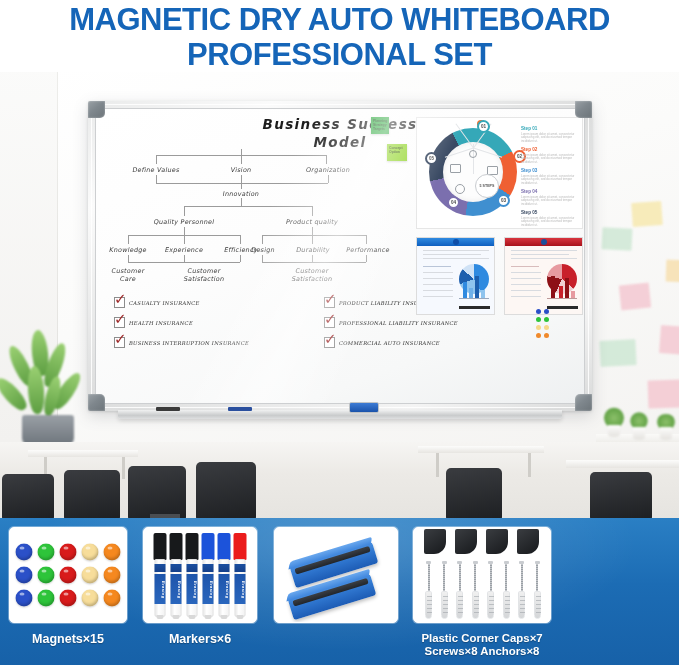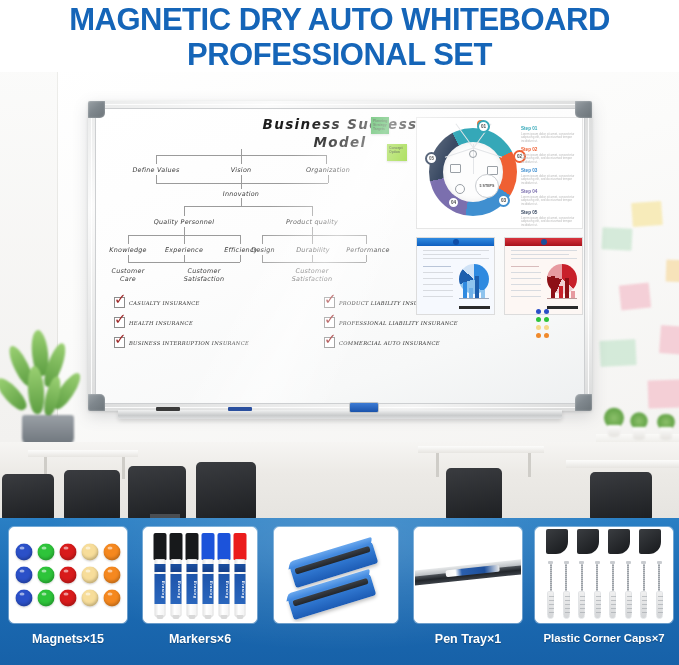--- a/index.html
+++ b/index.html
@@ -775,31 +775,20 @@
             <div class="eraser-top"></div>
             <div class="eraser-felt"></div>
           </div>
           <div class="eraser" style="left:14px;top:58px;transform:rotate(-17deg);">
             <div class="eraser-top"></div>
             <div class="eraser-felt"></div>
           </div>
         </div>
       </div>
 
-      <div class="card" style="width:122px;">
-        <div class="card-frame" style="width:108px;height:96px;">
-          <div class="card-dash"></div>
-          <div class="tray-prod">
-            <div class="tray-body"></div>
-            <div class="tray-lip"></div>
-            <div class="tray-pen"></div>
-          </div>
-        </div>
-        <div class="card-label">Pen Tray×1</div>
-      </div>
 
       <div class="card" style="width:150px;">
         <div class="card-frame" style="width:138px;height:96px;">
           <div class="card-dash"></div>
           <div class="hw-wrap" id="hw-wrap">
               <div class="cap-piece" style="left: 6px;"></div>
               <div class="cap-piece" style="left: 37px;"></div>
               <div class="cap-piece" style="left: 68px;"></div>
               <div class="cap-piece" style="left: 99px;"></div>
               <div class="screw" style="left: 8px;">
@@ -838,17 +827,18 @@
               <div class="anchor" style="left: 22.5px;"></div>
               <div class="anchor" style="left: 38px;"></div>
               <div class="anchor" style="left: 53.5px;"></div>
               <div class="anchor" style="left: 69px;"></div>
               <div class="anchor" style="left: 84.5px;"></div>
               <div class="anchor" style="left: 100px;"></div>
               <div class="anchor" style="left: 115.5px;"></div>
             </div>
         </div>
         <div class="card-label small">Plastic Corner Caps×7</div>
+        <div class="card-label small" style="margin-top:0;">Screws×8  Anchors×8</div>
       </div>
 
     </div>
   </div>
 </div>
 
 </body></html>

